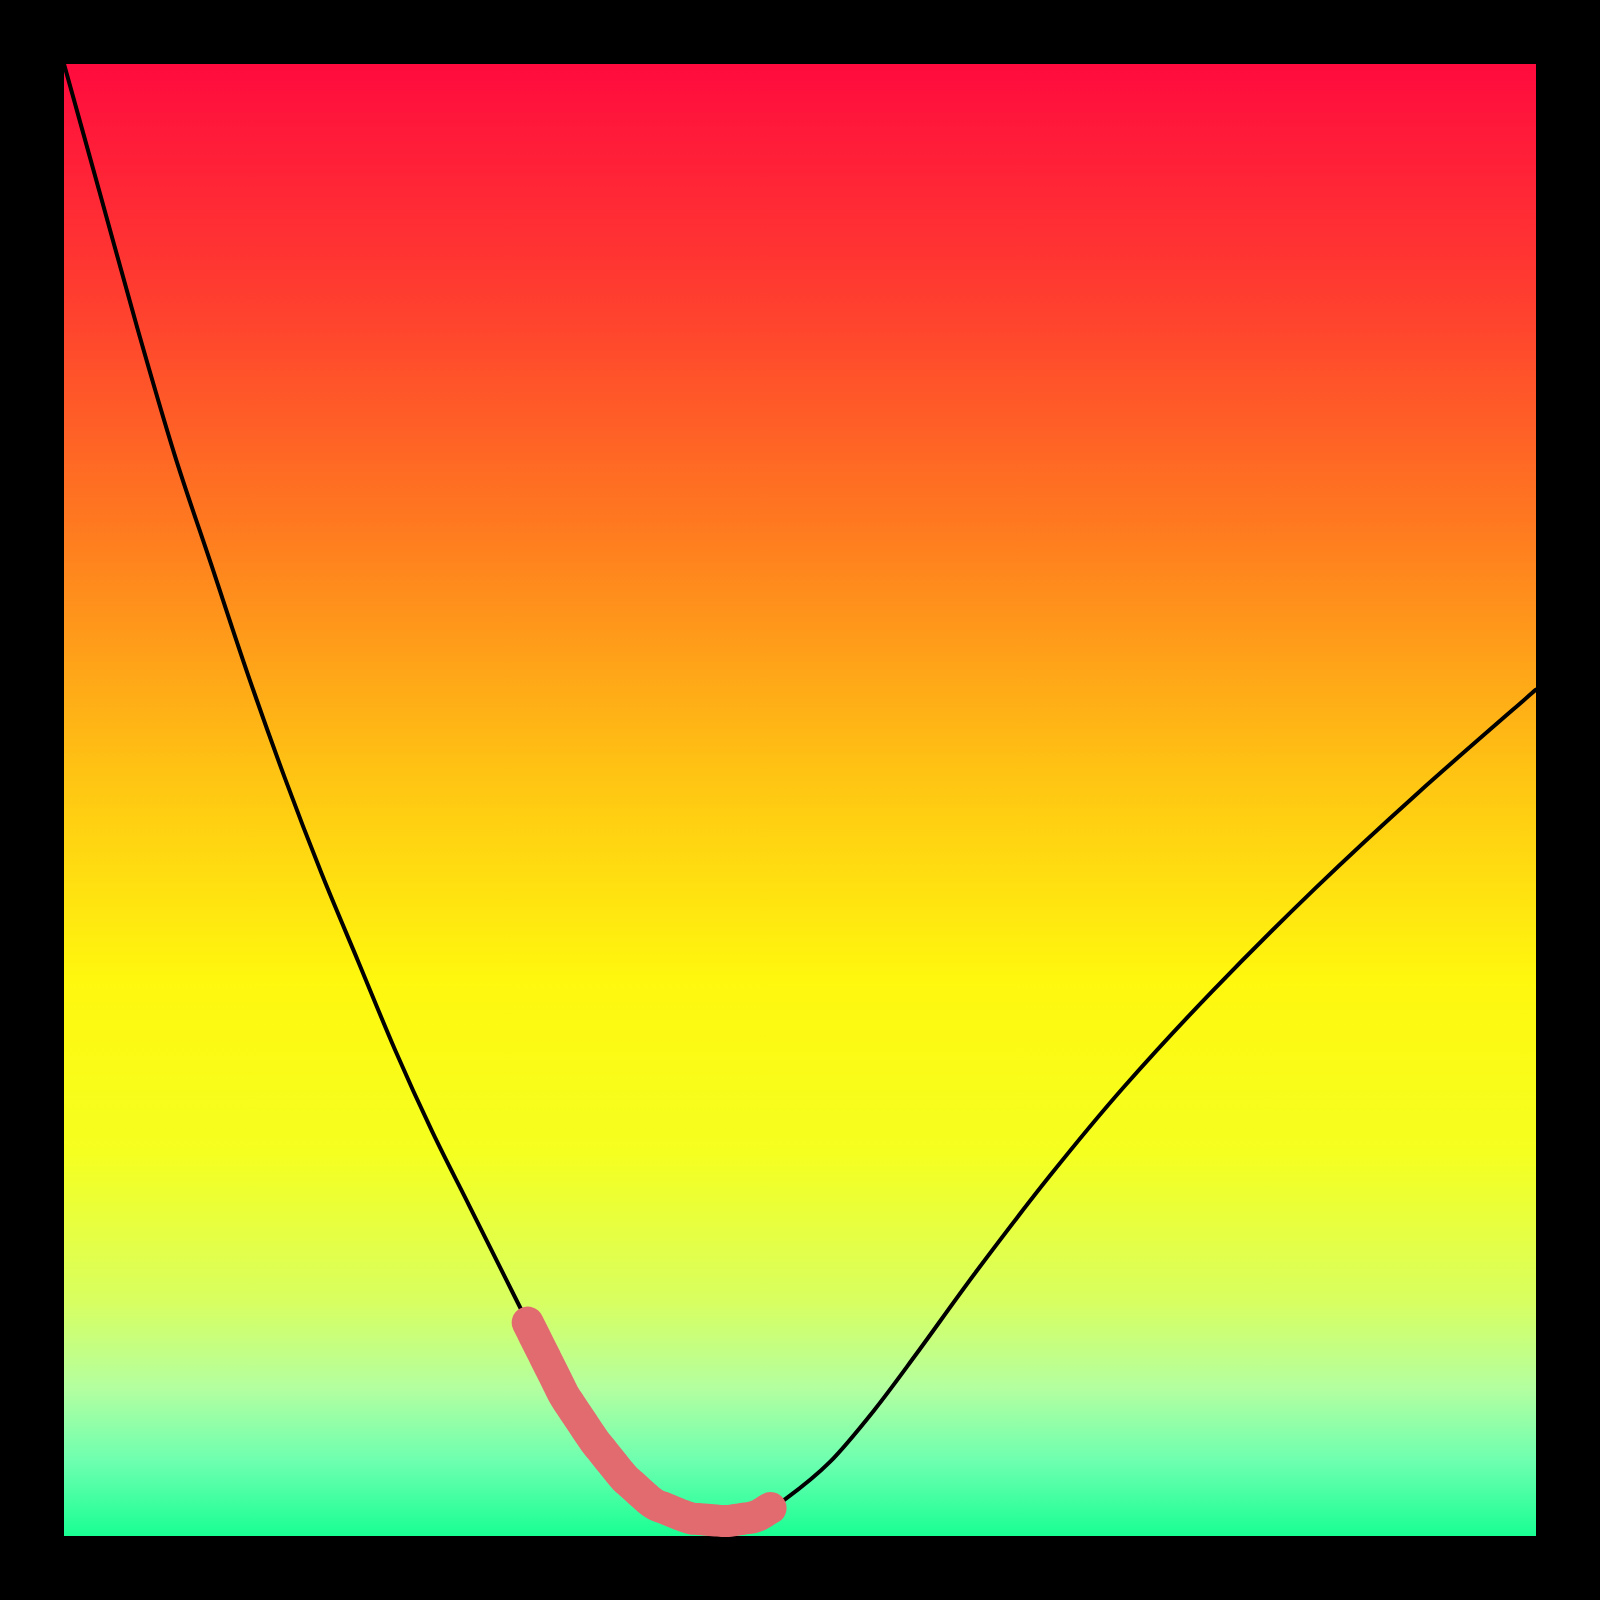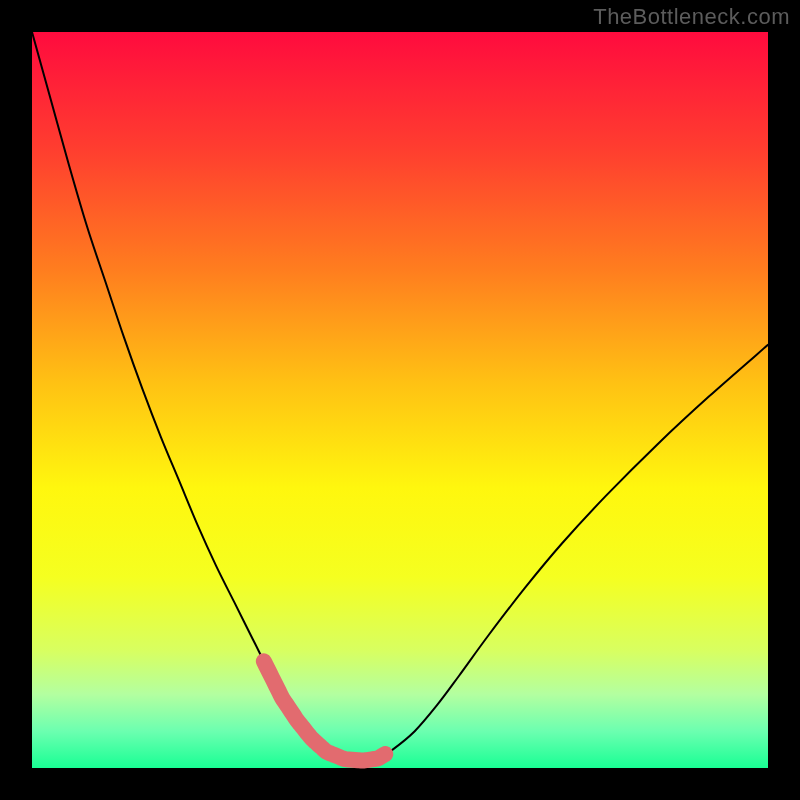--- a/index.html
+++ b/index.html
@@ -32,21 +32,20 @@
   svg {
     position: absolute;
     top: 0;
     left: 0;
   }
 </style>
 </head>
 <body>
 
 <div class="frame">
-  <div class="watermark">TheBottleneck.com</div>
   <svg id="chart-svg" width="800" height="800" viewBox="0 0 800 800">
     <defs>
       <linearGradient id="bg-grad" x1="0" y1="0" x2="0" y2="1">
           <stop offset="0.0%" stop-color="#ff0b3e"></stop>
           <stop offset="16.0%" stop-color="#ff3e2f"></stop>
           <stop offset="32.0%" stop-color="#ff7c1f"></stop>
           <stop offset="48.0%" stop-color="#ffc313"></stop>
           <stop offset="62.0%" stop-color="#fff70e"></stop>
           <stop offset="74.0%" stop-color="#f5ff20"></stop>
           <stop offset="84.0%" stop-color="#d8ff60"></stop>

